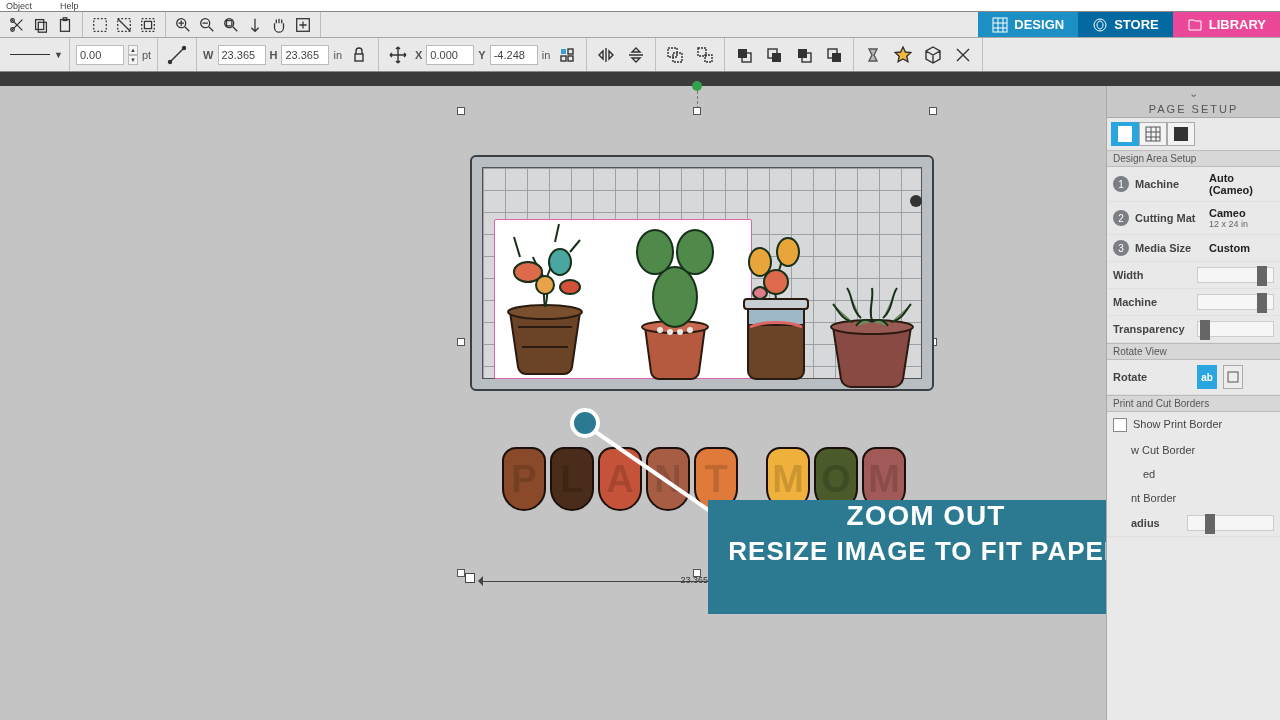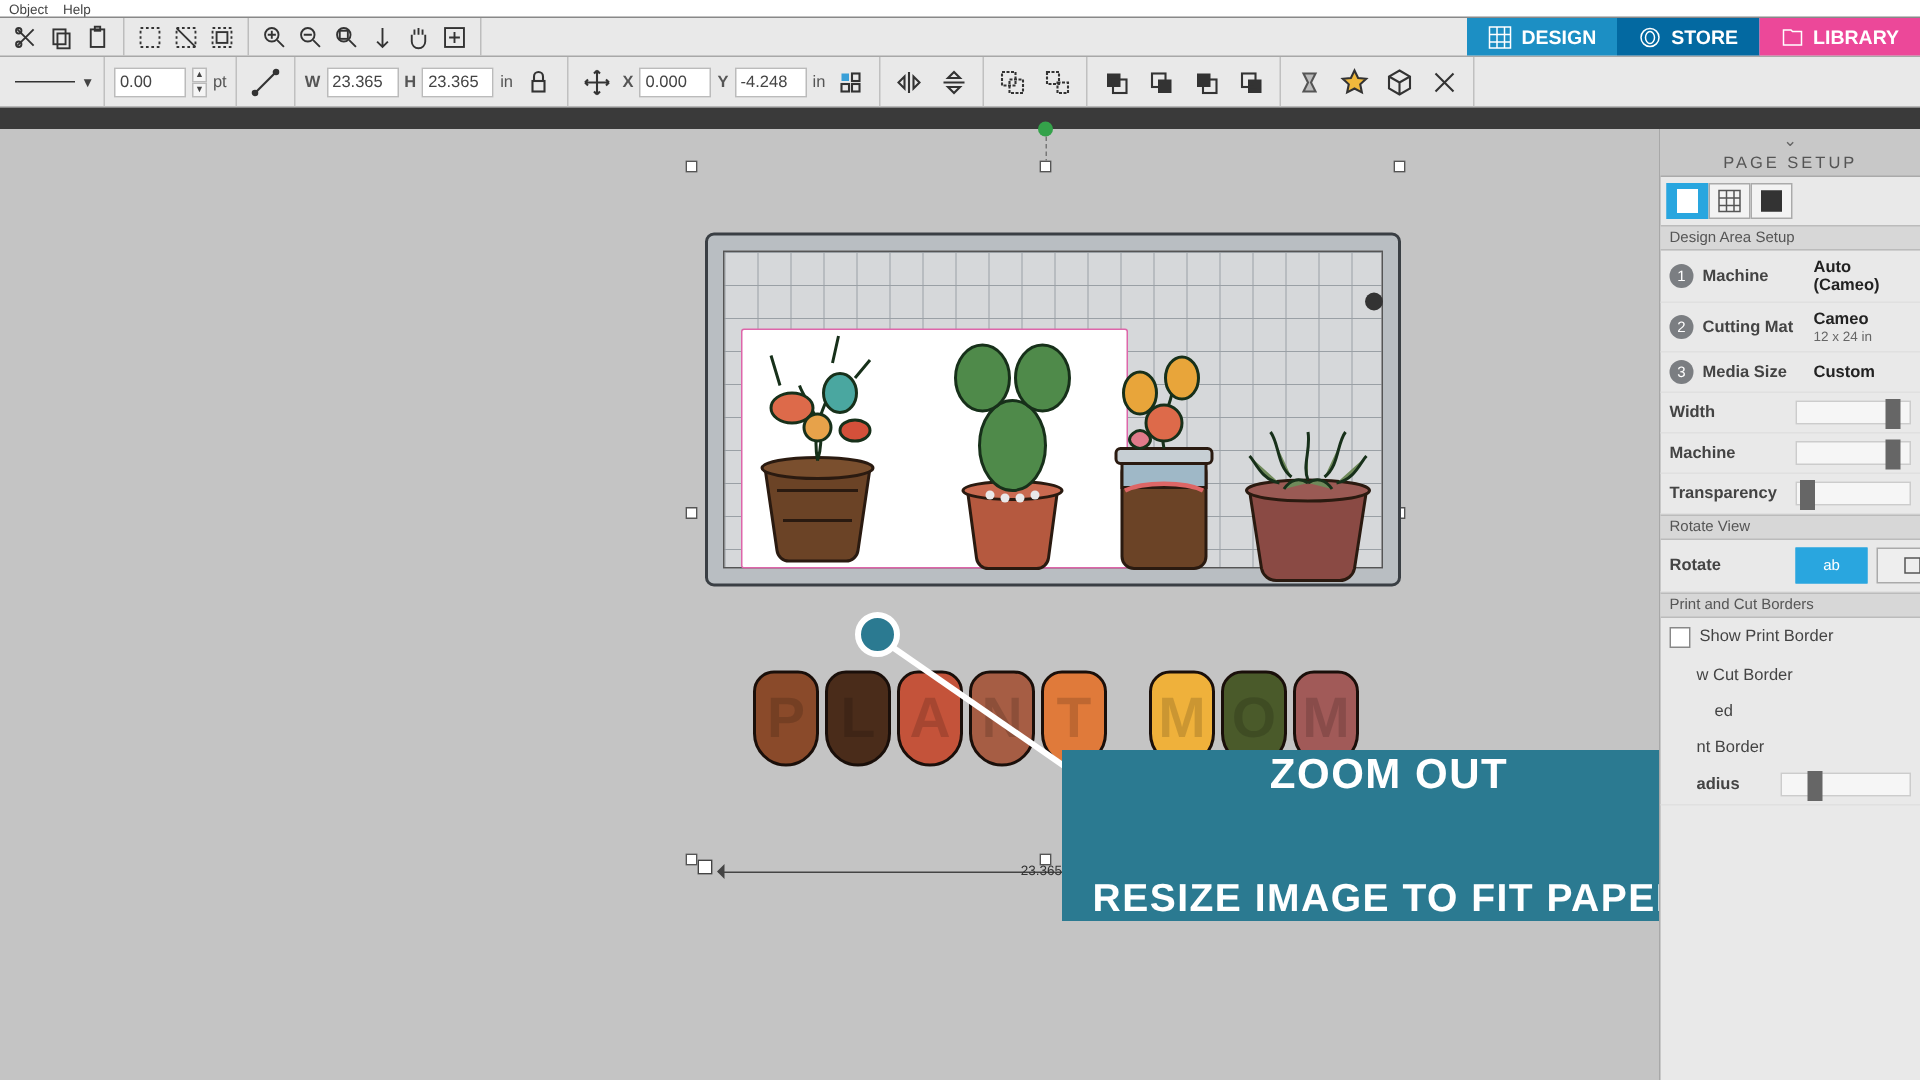--- a/index.html
+++ b/index.html
@@ -1,19 +1,19 @@
 <!DOCTYPE html>
 <html><head>
 <meta charset="utf-8">
 <style>
   * { box-sizing: border-box; margin: 0; padding: 0; font-family: Arial, Helvetica, sans-serif; }
   html,body { width:1280px; height:720px; background:#c4c4c4; overflow:hidden; }
 
   
-  .menubar { height:12px; background:#fff; border-bottom:1px solid #888; font-size:9px; color:#444; display:flex; gap:10px; padding-left:6px; }
+  .menubar { height:12px; background:#fff; border-bottom:1px solid #888; font-size:9px; color:#444; display:flex; gap:28px; padding-left:6px; }
   .menubar span { line-height:12px; }
 
   
   .toolbar1 { height:26px; background:#e9e9e9; border-bottom:1px solid #a8a8a8; display:flex; align-items:center; }
   .tb-seg { display:flex; align-items:center; gap:6px; padding:0 8px; border-right:1px solid #bdbdbd; height:100%;}
   .icon-sm { width:18px; height:18px; display:flex; align-items:center; justify-content:center; color:#333; }
   .icon-sm svg { width:18px; height:18px; stroke:#333; fill:none; stroke-width:1.4; }
 
   .tabs-right { margin-left:auto; display:flex; height:100%; }
   .tab { display:flex; align-items:center; gap:6px; padding:0 14px; height:100%; color:#fff; font-size:13px; font-weight:600; }
@@ -70,21 +70,21 @@
   .letter { width:44px; height:64px; position:relative; }
   .letter .glyph{position:absolute;inset:0;border:2px solid #1a0f0a;border-radius:14px 14px 22px 22px;}
   .space{width:20px}
   .c-brown{background:#8a4a2a}.c-dkbrown{background:#4a2c1a}.c-redor{background:#c4533a}
   .c-rust{background:#a65d44}.c-orange{background:#e07a3a}.c-yellow{background:#efb13b}
   .c-olive{background:#4a5a2a}.c-mauve{background:#a15a58}
 
   
   .callout-line{position:absolute;left:580px;top:332px;width:170px;height:170px;pointer-events:none;}
   .callout-dot{position:absolute;left:570px;top:322px;width:30px;height:30px;border:4px solid #fff;border-radius:50%;background:#2b7a91;}
-  .callout-box{position:absolute;left:708px;top:414px;width:436px;height:114px;background:#2b7a91;color:#fff;display:flex;flex-direction:column;align-items:center;justify-content:space-between;gap:4px;}
+  .callout-box{position:absolute;left:708px;top:414px;width:436px;height:114px;background:#2b7a91;color:#fff;display:flex;flex-direction:column;align-items:center;justify-content:flex-start;gap:4px;}
   .callout-box .l1{font-size:28px;font-weight:700;letter-spacing:1px}
   .callout-box .l2{font-size:26px;font-weight:700;letter-spacing:1px}
 
   
   .panel { position:absolute; right:0; top:0; width:174px; bottom:0; background:#e9e9e9; border-left:1px solid #a8a8a8; font-size:11px; color:#444; }
   .panel .collapse { height:14px; background:#c8c8c8; display:flex; align-items:center; justify-content:center; color:#666;}
   .panel .title { height:18px; background:#c8c8c8; text-align:center; font-size:11px; letter-spacing:2px; color:#555; line-height:18px; border-bottom:1px solid #aaa;}
   .panel .modes { display:flex; gap:0; padding:4px; }
   .panel .modes .m{width:28px;height:24px;border:1px solid #aaa;display:flex;align-items:center;justify-content:center;background:#f3f3f3;}
   .panel .modes .m.active{background:#29a6df;border-color:#29a6df;}
@@ -94,21 +94,21 @@
   .panel .row .rlabel{flex:0 0 68px;font-weight:bold;}
   .panel .row .rval{flex:1;color:#222;font-weight:600}
   .panel .row .rsub{font-size:9px;color:#666;font-weight:400;display:block}
   .panel .slider{flex:1;height:16px;position:relative;background:#f6f6f6;border:1px solid #ccc;}
   .panel .slider .thumb{position:absolute;top:-2px;width:10px;height:20px;background:#666;}
   .panel .orient{display:flex;gap:6px;}
   .panel .orient .ob{width:28px;height:24px;border:1px solid #aaa;background:#eee;display:flex;align-items:center;justify-content:center;}
   .panel .orient .ob.active{background:#29a6df;border-color:#29a6df;color:#fff;}
   .panel .chk{display:flex;gap:6px;align-items:flex-start;padding:6px;}
   .panel .chk .box{width:14px;height:14px;border:1px solid #888;background:#fff;}
-  .rotbtn{width:48px;height:24px;border:1px solid #aaa;display:flex;align-items:center;justify-content:center;background:#eee;font-size:10px;font-weight:400}
+  .rotbtn{width:20px;height:24px;border:1px solid #aaa;display:flex;align-items:center;justify-content:center;background:#eee;font-size:10px;font-weight:700}
   .rotbtn.active{background:#29a6df;color:#fff;border-color:#29a6df}
 
   
   .sq{width:14px;height:14px;border:1.5px solid #333;}
   .sq.dark{background:#333;}
 </style>
 </head>
 <body>
 
 <div class="menubar">

